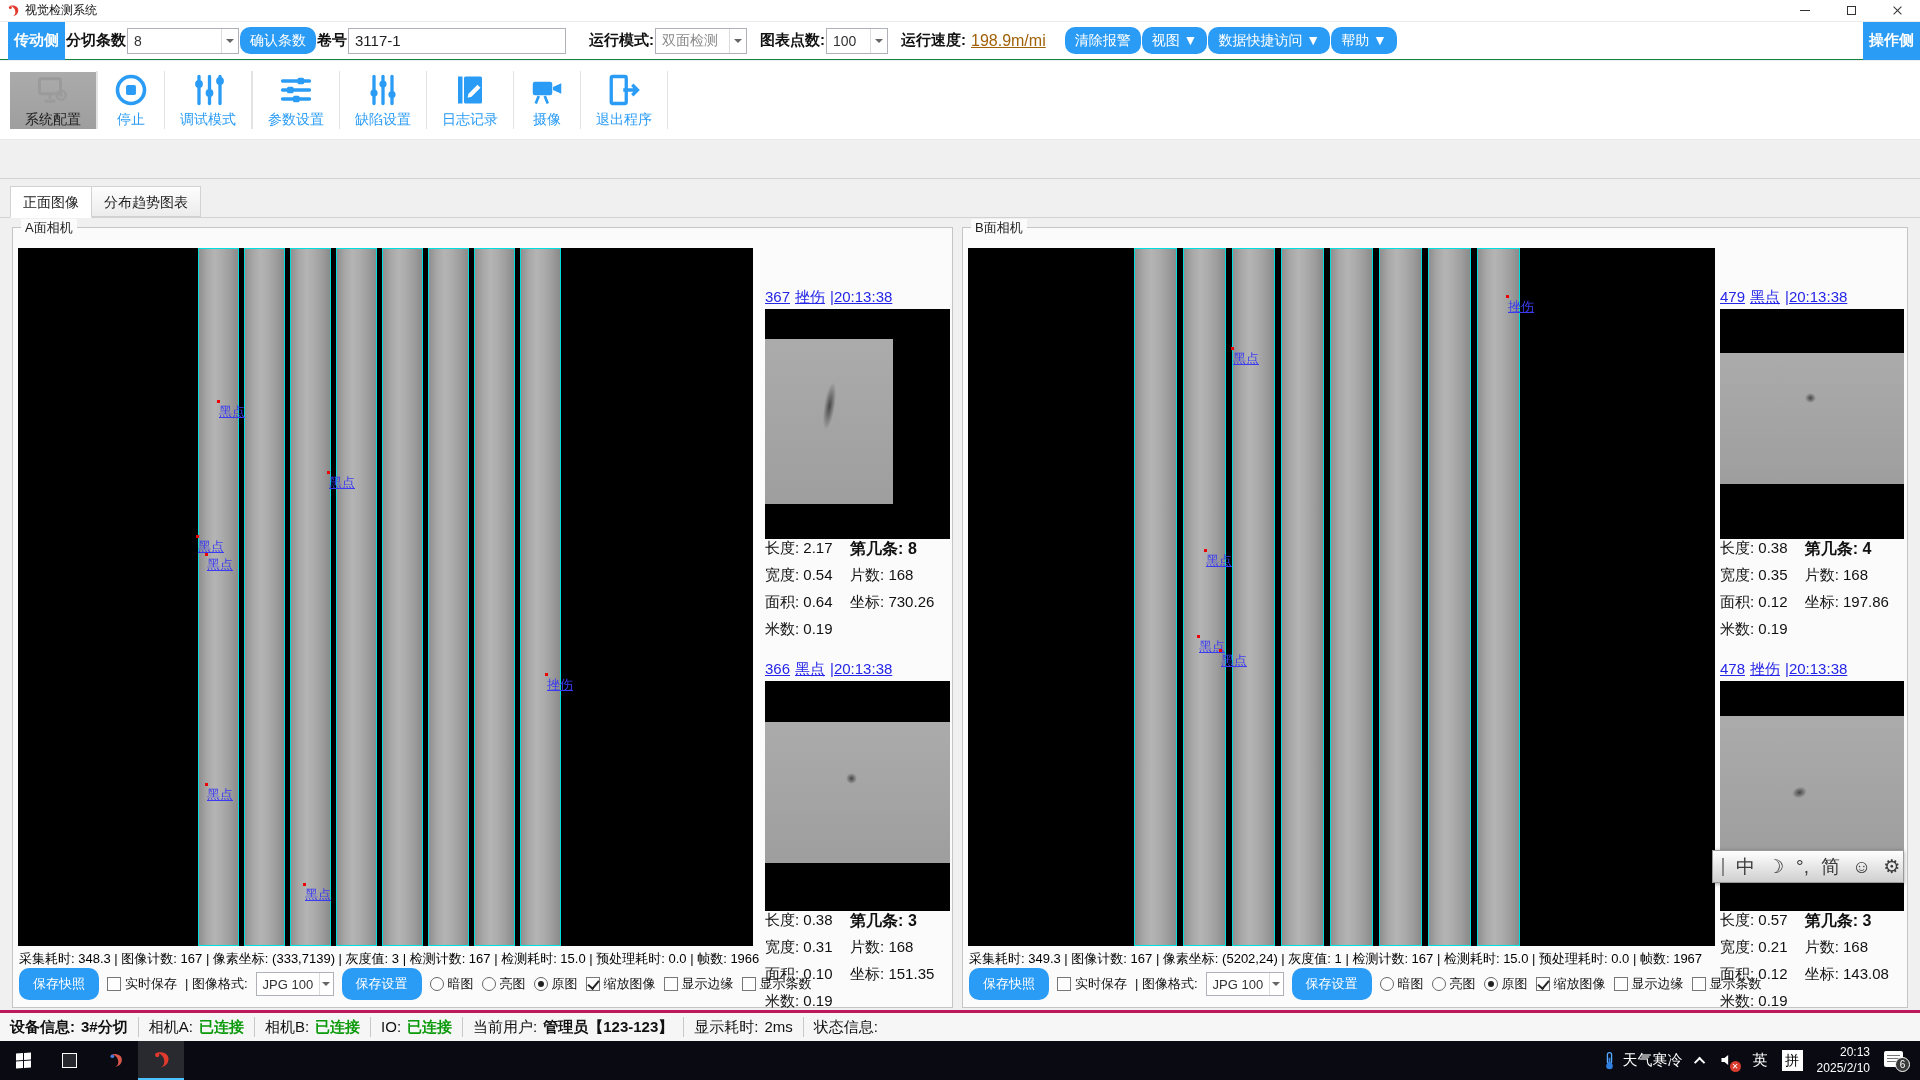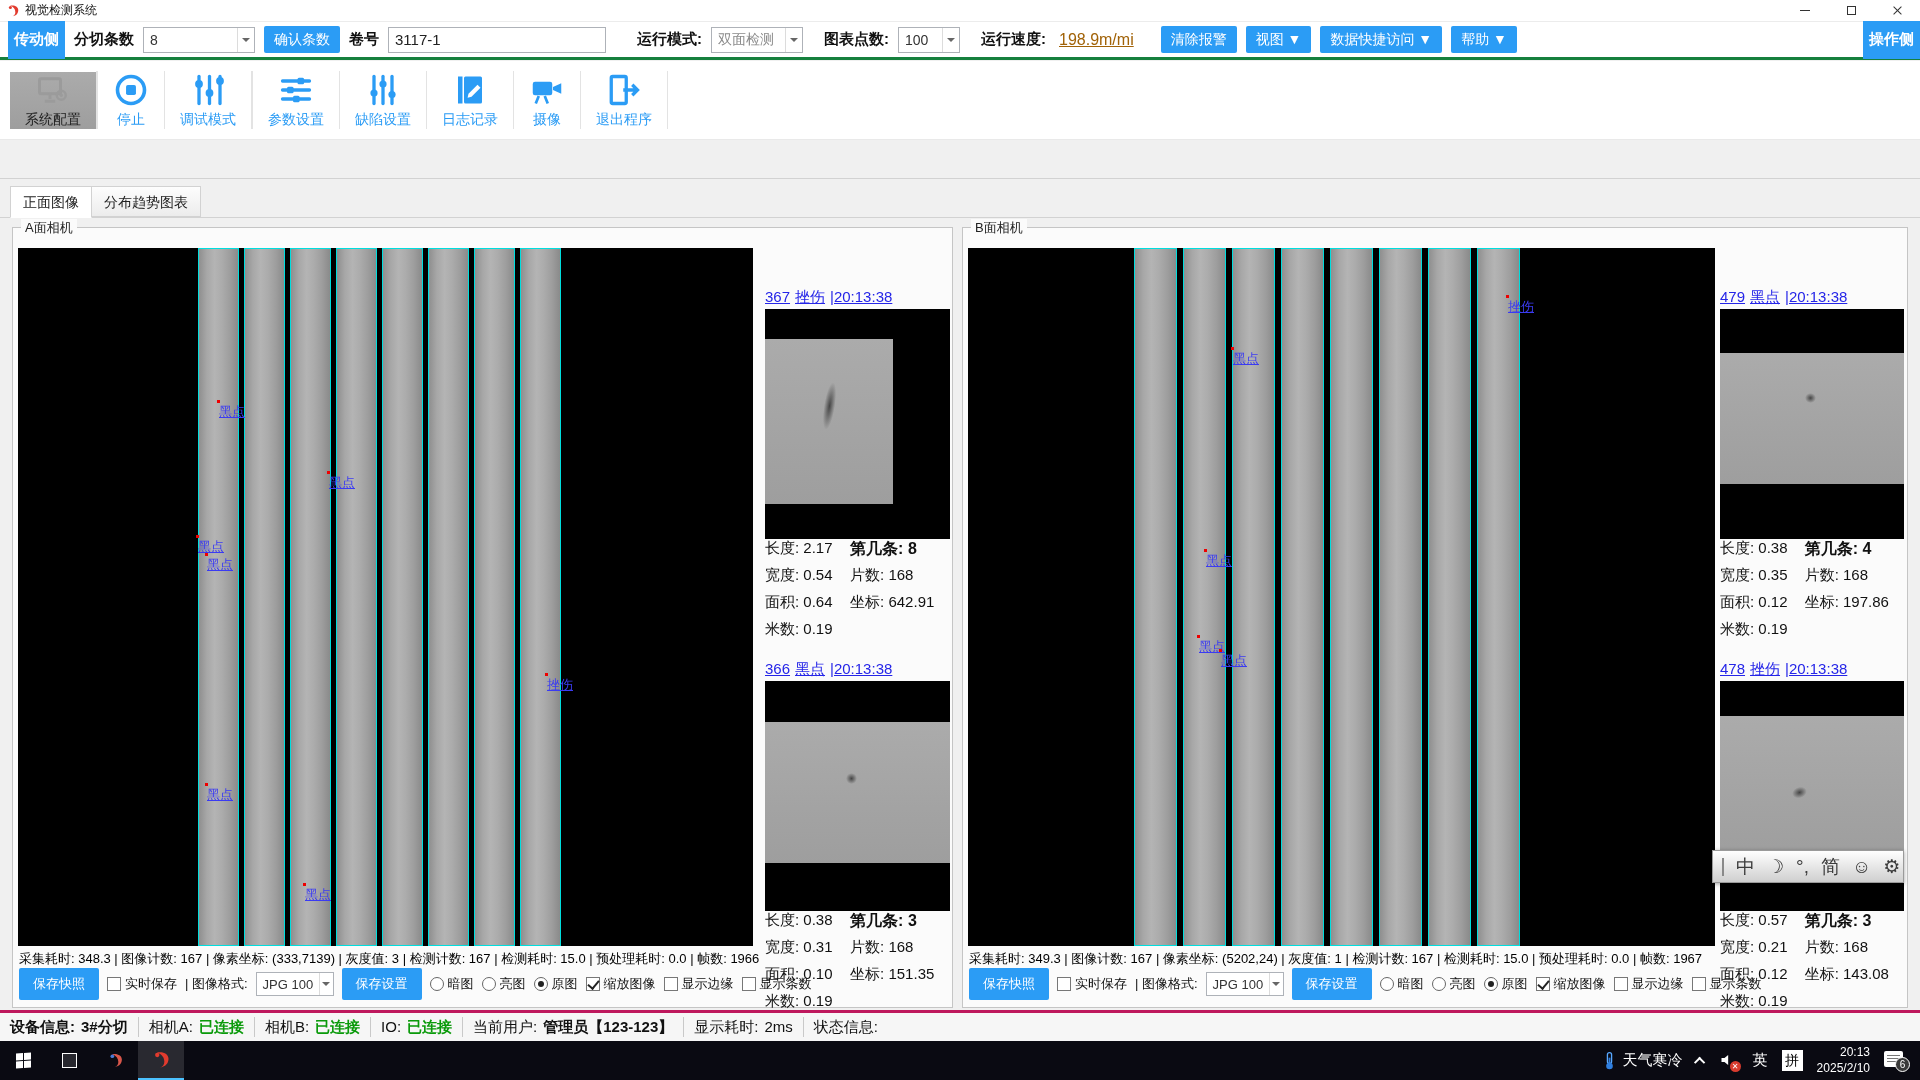--- a/index.html
+++ b/index.html
@@ -14,34 +14,34 @@
   .win-btns { margin-left:auto; display:flex; height:22px; }
   .winbtn { width:46px; height:22px; display:flex; align-items:center; justify-content:center; cursor:pointer; }
   .glyph-min { width:10px; height:1px; background:#333; }
   .glyph-max { width:9px; height:9px; border:1px solid #333; }
   .glyph-close { position:relative; width:11px; height:11px; }
   .glyph-close::before,.glyph-close::after { content:""; position:absolute; left:5px; top:0; width:1px; height:11px; background:#333; }
   .glyph-close::before { transform:rotate(45deg);} .glyph-close::after { transform:rotate(-45deg);}
 
   
   .toolbar { position:absolute; top:22px; left:0; right:0; height:38px; background:#fff;
-    display:flex; align-items:center; gap:9px; padding:0 0 0 8px; border-bottom:3px solid #15803d; }
+    display:flex; align-items:center; gap:1px; padding:0 0 0 8px; border-bottom:1px solid #15803d; }
   .side-btn { height:38px; min-width:48px; background:#2b9cf5; color:#fff; font-size:15px; font-weight:bold;
     display:flex; align-items:center; justify-content:center; padding:0 6px; cursor:pointer; }
   .tb-label { font-size:15px; font-weight:bold; color:#111; white-space:nowrap; }
   .combo { height:26px; background:#fff; border:1px solid #aeb2b8; display:flex; align-items:center; cursor:pointer; }
   .combo .val { font-size:14px; color:#333; padding:0 6px; flex:1; white-space:nowrap; }
   .combo .val.dim { color:#8a8a8a; }
   .combo .arr { width:17px; height:100%; border-left:1px solid #dcdcdc; display:flex; align-items:center; justify-content:center; }
   .combo .arr::after { content:""; width:0; height:0; border:4px solid transparent; border-top-color:#666; margin-top:4px; }
   .text-input { height:26px; border:1px solid #aeb2b8; background:#fff; font-size:15px; color:#222; padding:0 6px;
     font-family:"Liberation Sans","DejaVu Sans",sans-serif; }
   .speed-val { font-size:16px; color:#a16207; background:#fff; padding:0 4px; white-space:nowrap;text-decoration:underline; }
   .blue-btn { height:27px; background:#2b9cf5; color:#fff; border:none; font-size:14px; padding:0 10px;
-    border-radius:2px; cursor:pointer; white-space:nowrap; font-family:inherit; }
+    border-radius:10px; cursor:pointer; white-space:nowrap; font-family:inherit; }
 
   
   .icon-toolbar { position:absolute; top:61px; left:0; right:0; height:79px; background:#fff;
     display:flex; align-items:center; padding-left:10px; border-bottom:1px solid #e9e9e9; }
   .itb-item { display:flex; flex-direction:column; align-items:center; gap:3px; padding:0 15px; cursor:pointer; }
   .itb-item .lbl { font-size:14px; color:#2b9cf5; white-space:nowrap; }
   .itb-item.gray .lbl { color:#222; }
   .vsep { width:1px; height:58px; background:#e3e3e3; }
 
   
@@ -347,21 +347,21 @@
           <div class="gray g-a1">
               <i class="mark m-a1"></i>
             </div>
         </div>
         <div class="def-info">
           <div class="cell"><span>长度:</span> <span>2.17</span></div>
           <div class="cell strong"><span>第几条:</span> <span>8</span></div>
           <div class="cell"><span>宽度:</span> <span>0.54</span></div>
           <div class="cell"><span>片数:</span> <span>168</span></div>
           <div class="cell"><span>面积:</span> <span>0.64</span></div>
-          <div class="cell"><span>坐标:</span> <span>642.91</span></div>
+          <div class="cell"><span>坐标:</span> <span>730.26</span></div>
           <div class="cell"><span>米数:</span> <span>0.19</span></div>
           <div class="cell"></div>
         </div>
       </div>
       <div class="def-entry">
         <div class="def-head">
           <span>366</span>
           <span>黑点</span>
           <span>|20:13:38</span>
         </div>

